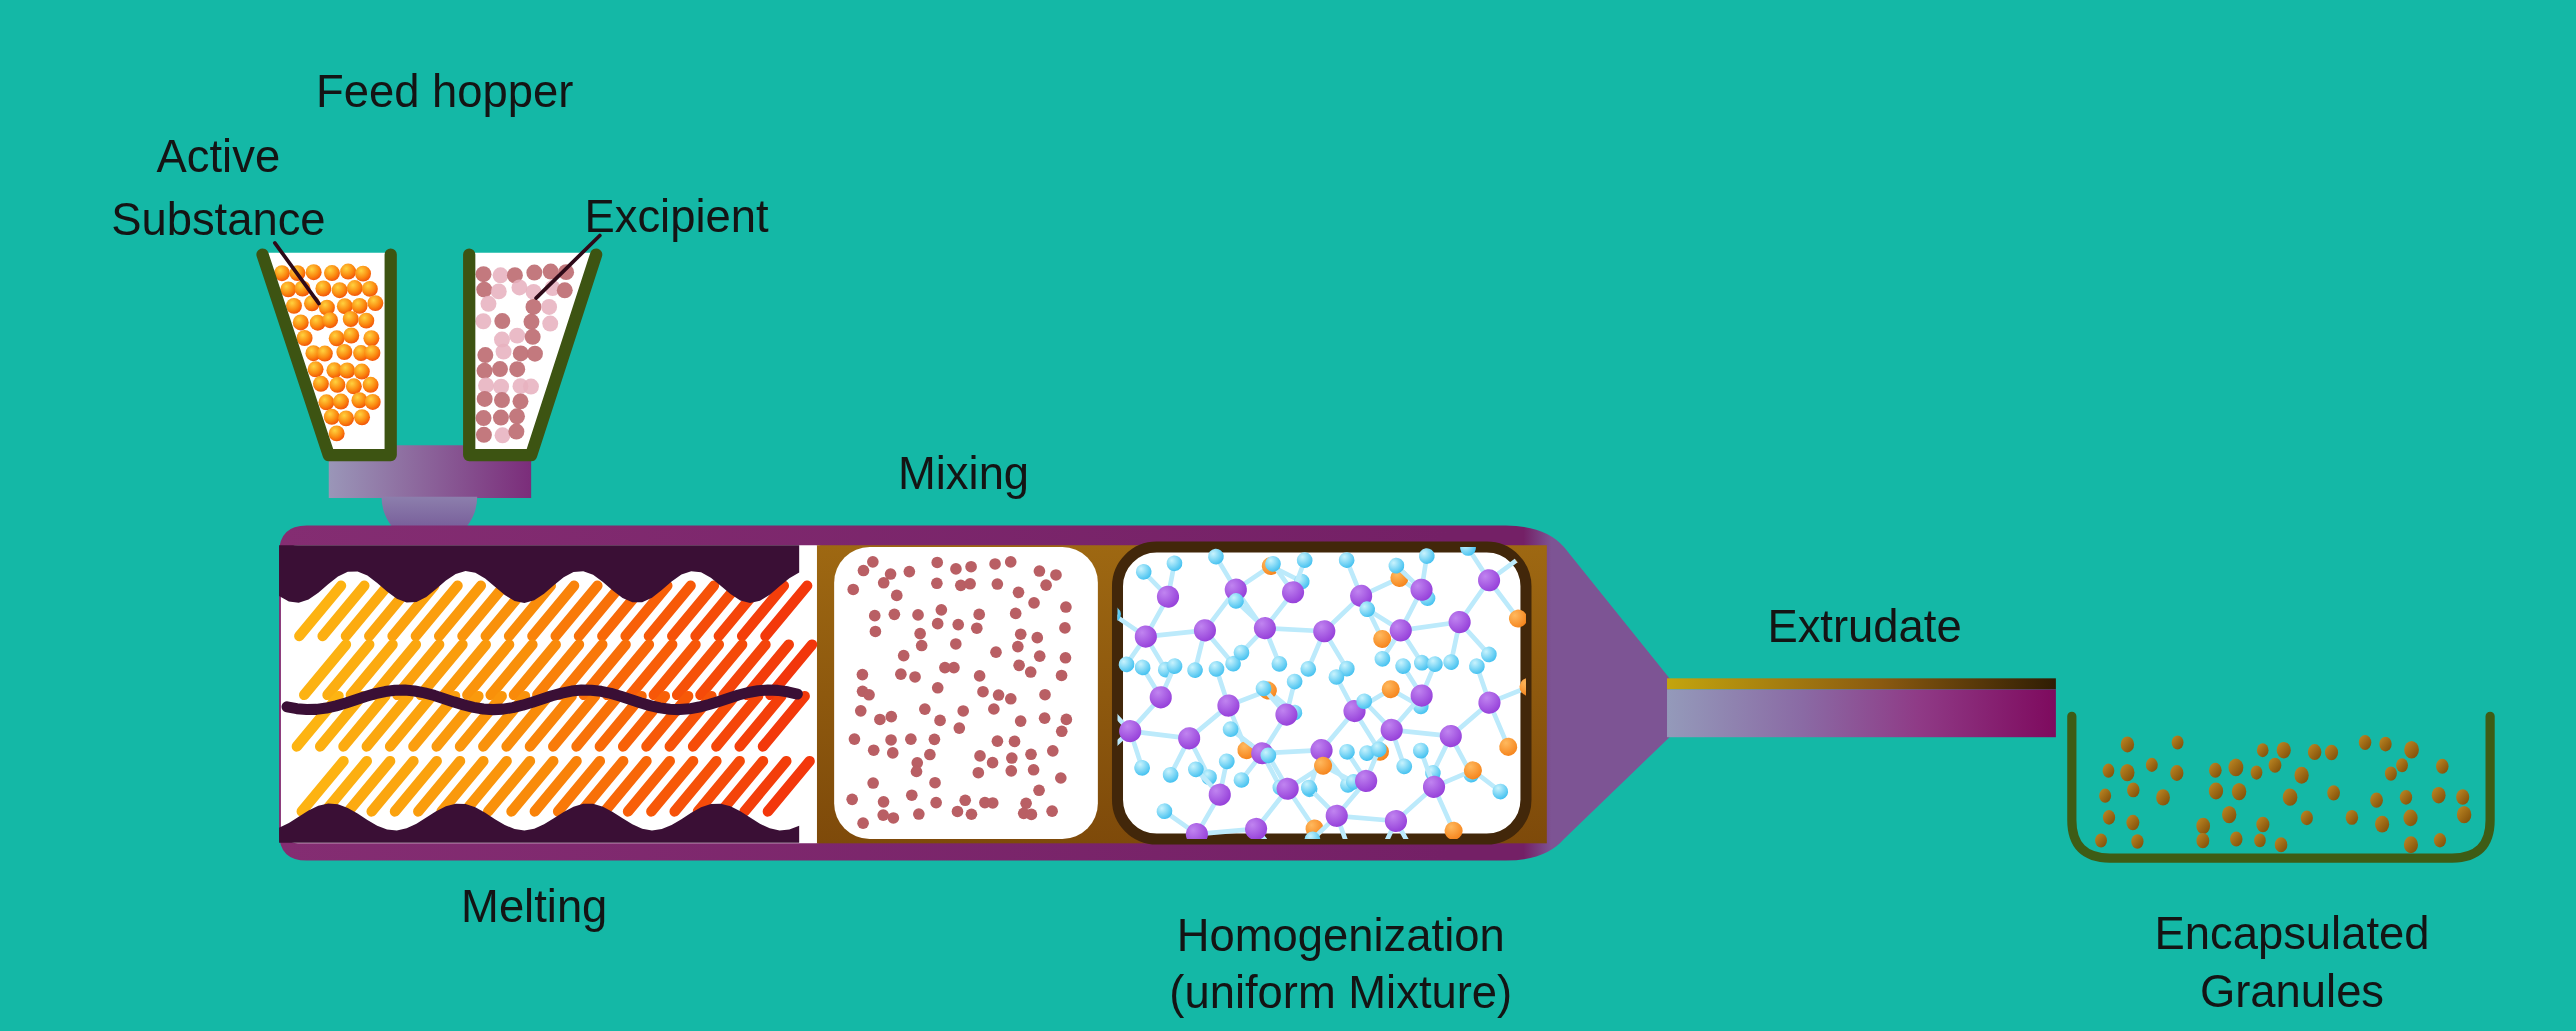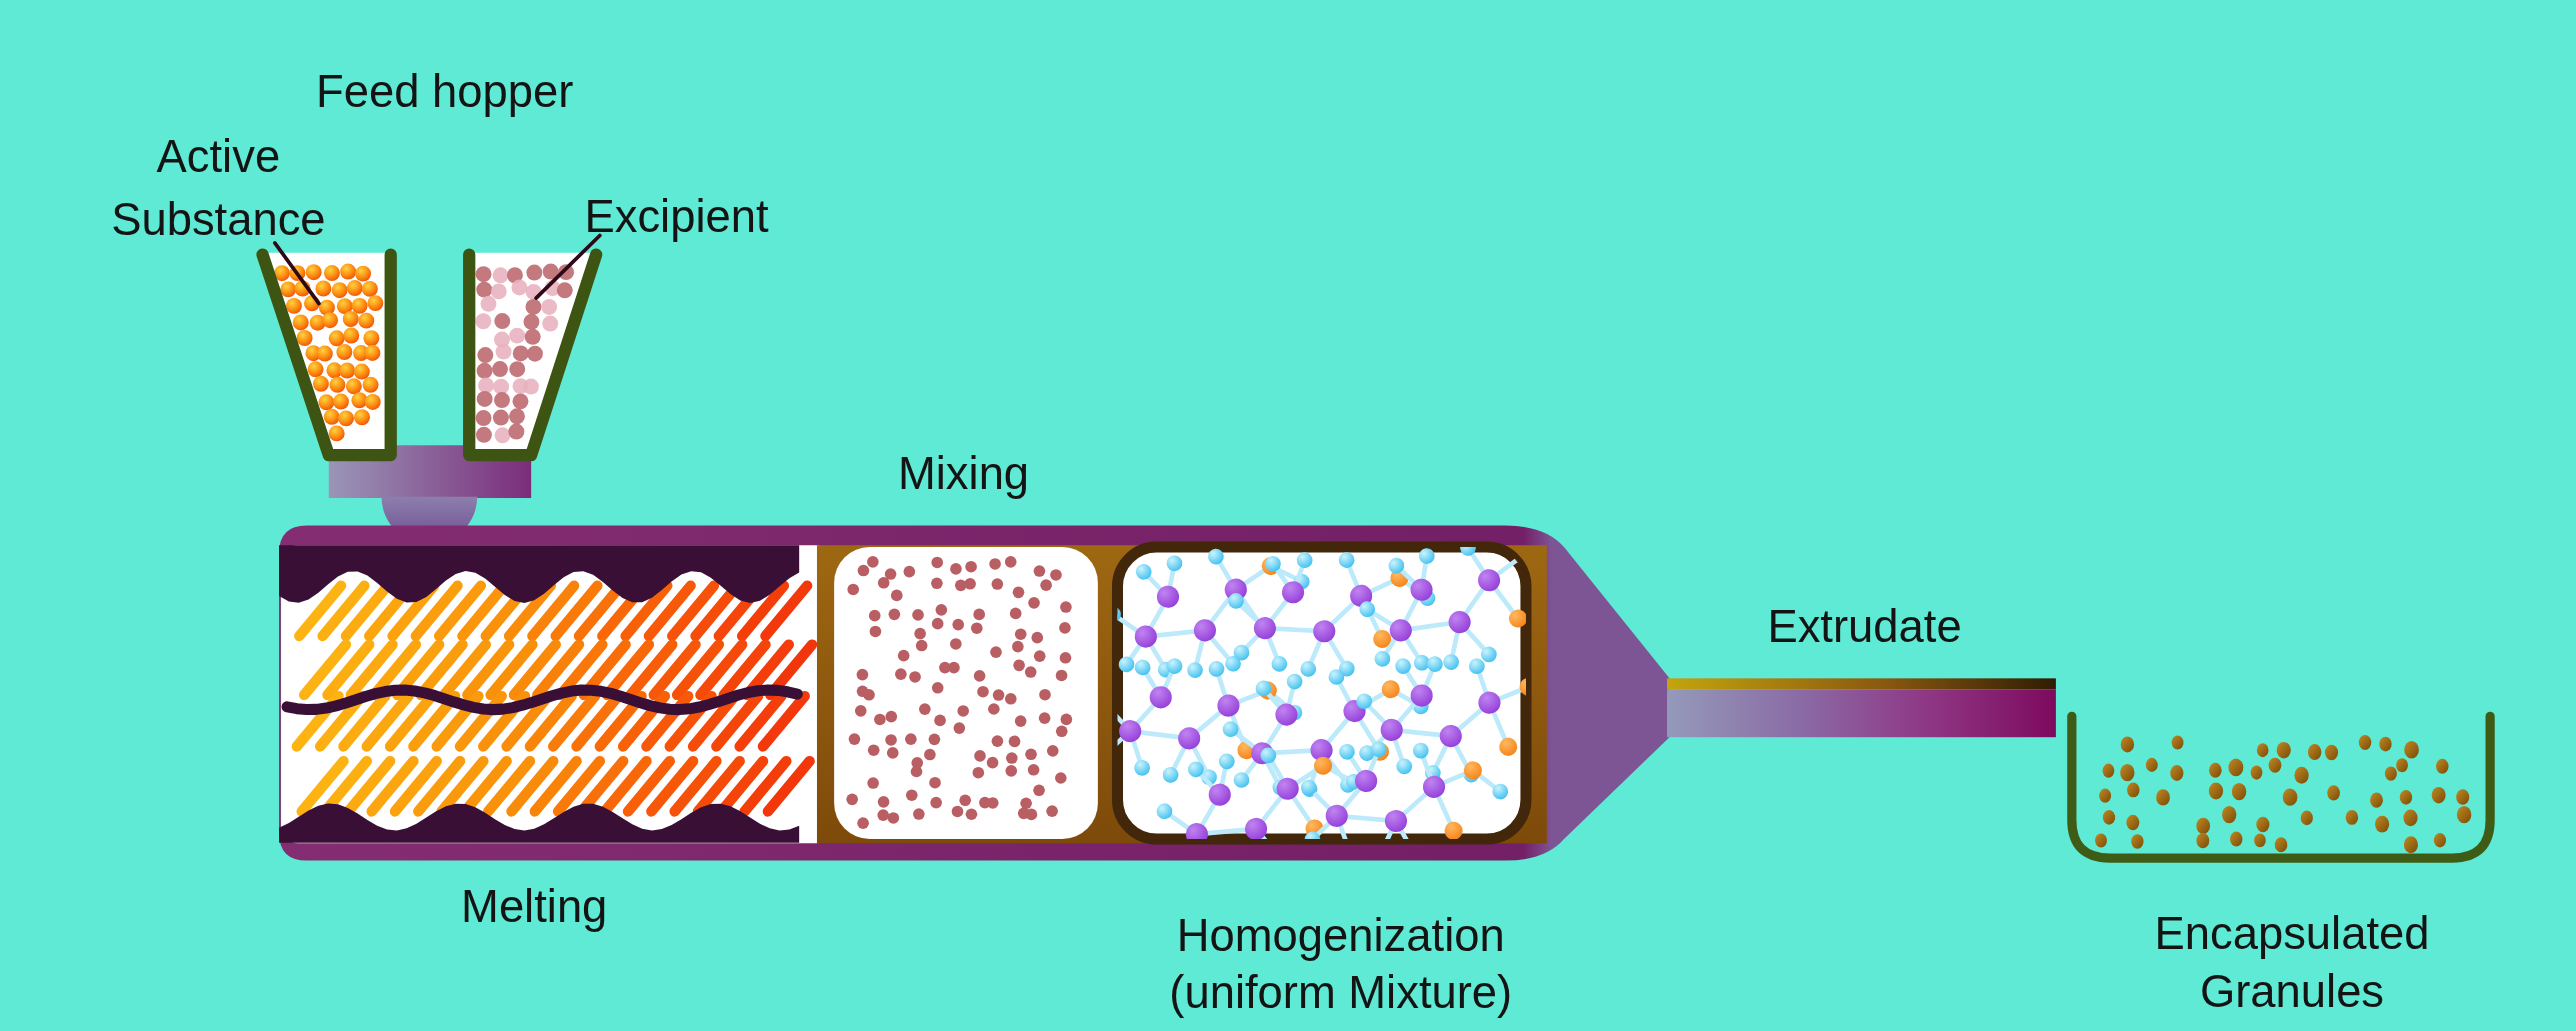--- a/index.html
+++ b/index.html
@@ -1,19 +1,19 @@
 <!DOCTYPE html>
 <html style="font-size:9.8px"><head>
 <meta charset="utf-8">
 <style>
   html,body{margin:0;padding:0;background:#ffffff;}
   .canvas{
     position:relative;
     width:2576px;height:1031px;
-    background:#5eead4;
+    background:#14b8a6;
     font-family:"Liberation Sans", sans-serif;
     overflow:hidden;
   }
   svg{display:block;}
   text.lbl{
     font-family:"Liberation Sans", sans-serif;
     font-size:74px;
     fill:#141414;
   }
 </style>

